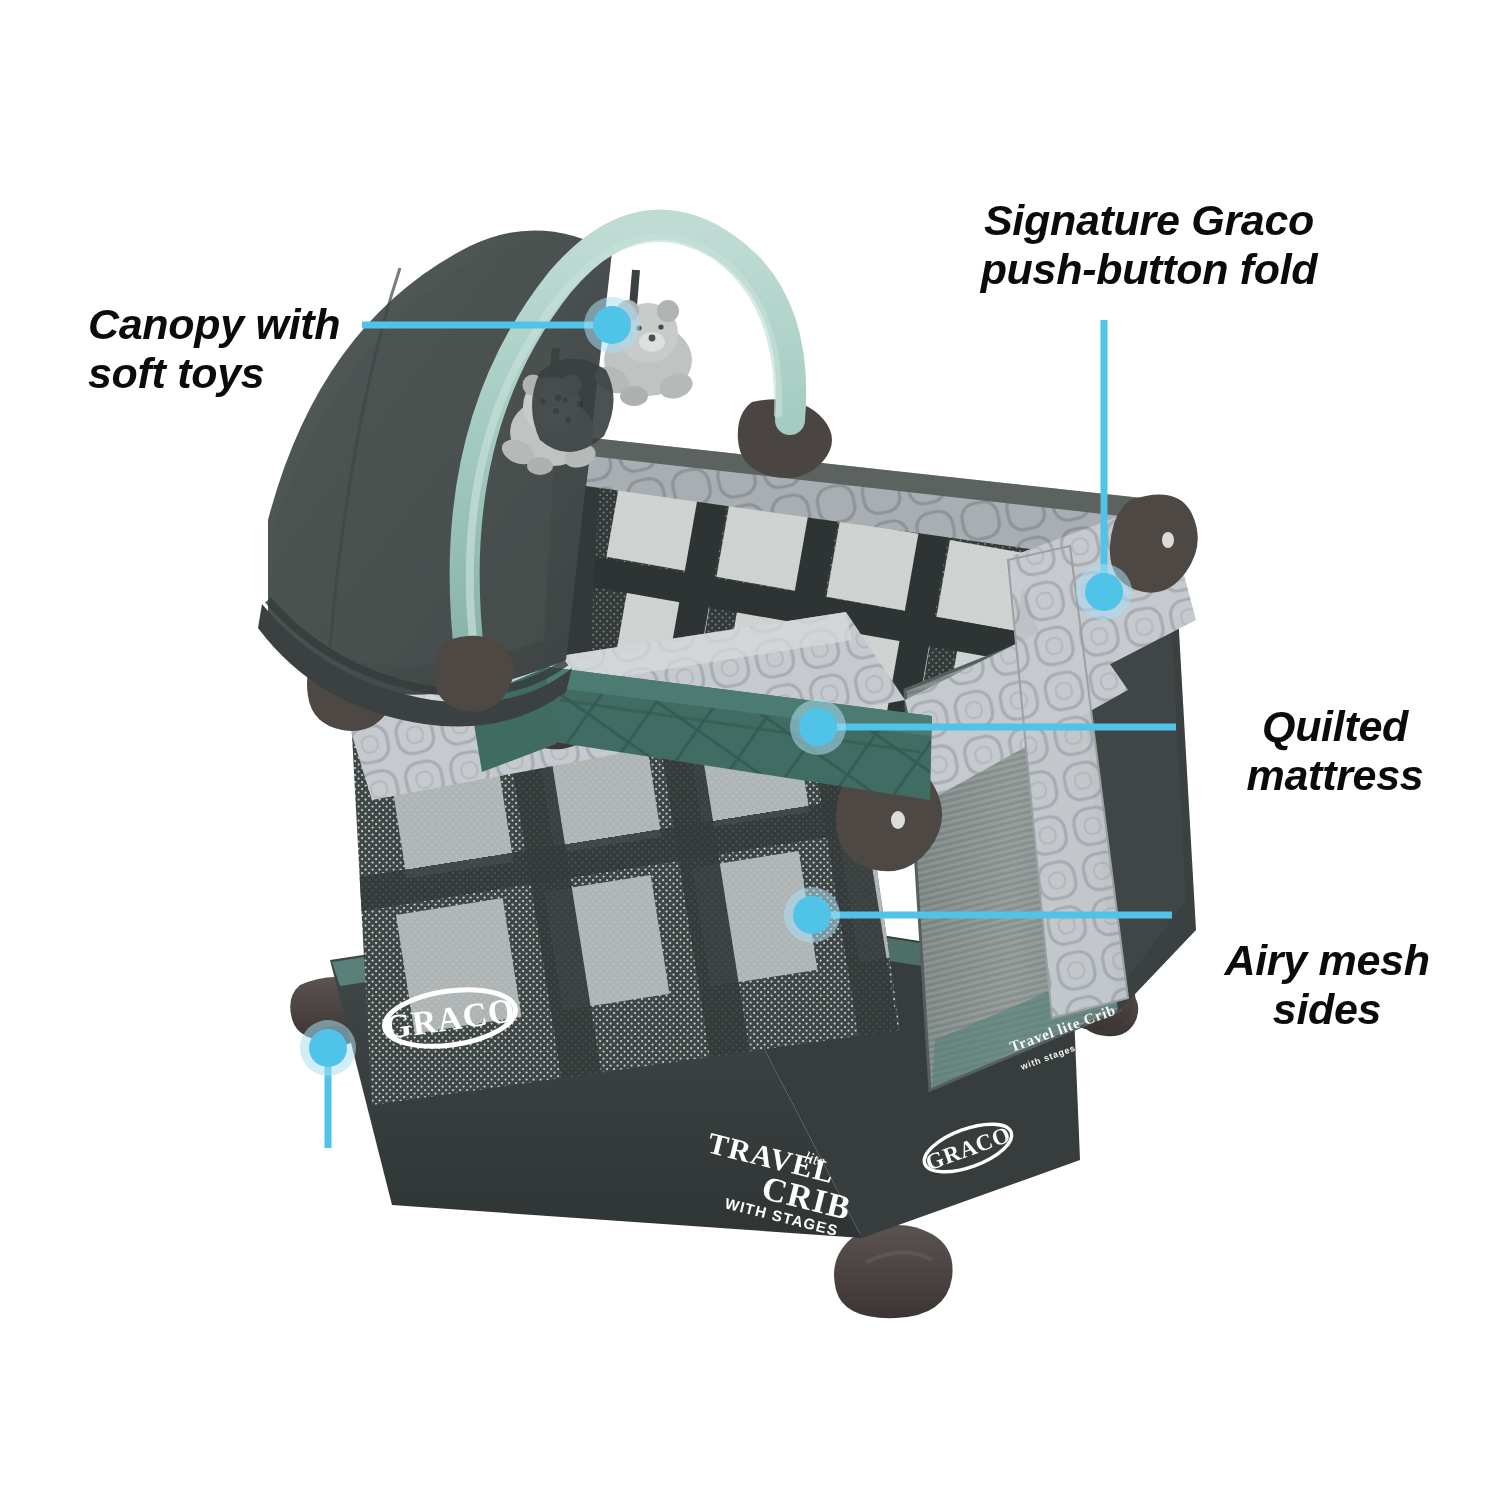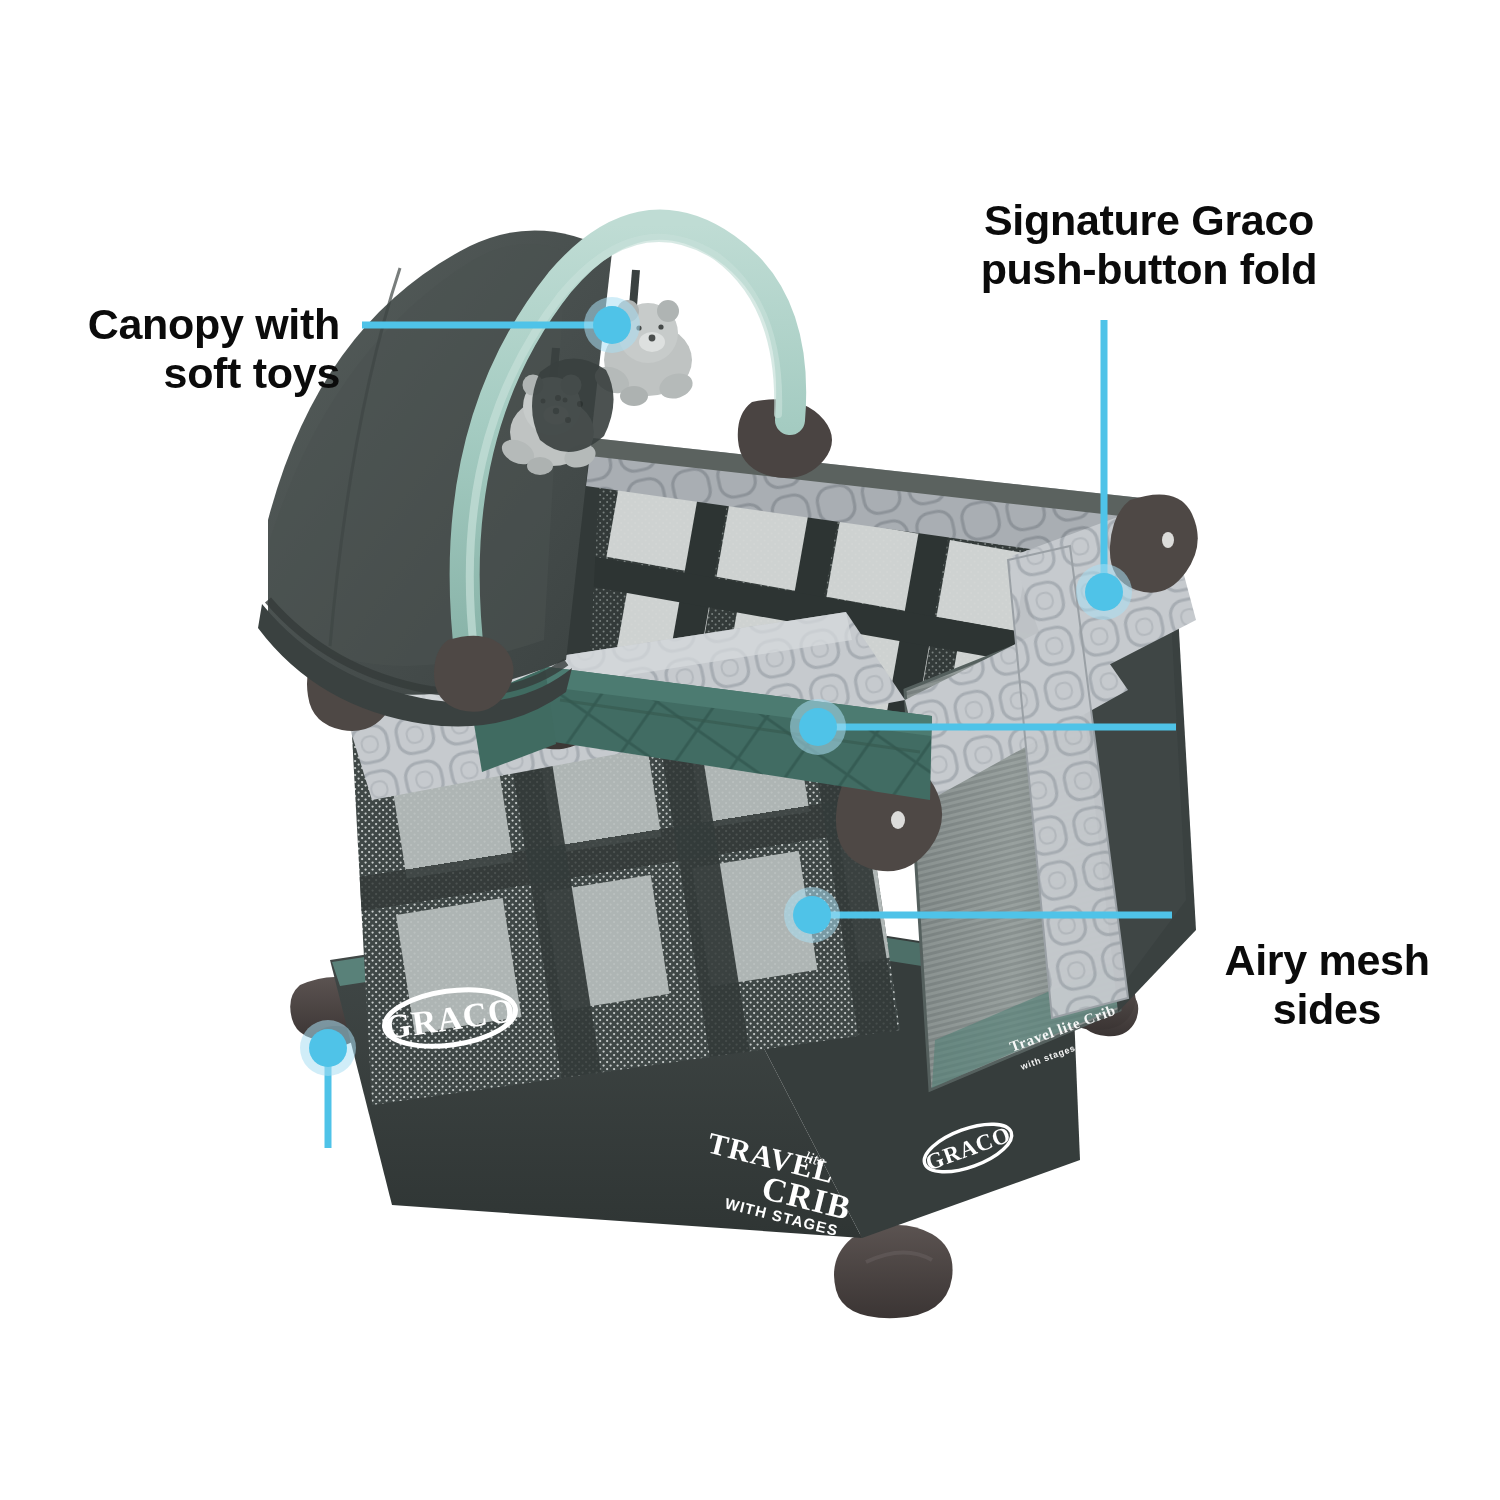--- a/index.html
+++ b/index.html
@@ -13,22 +13,23 @@
   #stage{position:absolute;inset:0;width:1500px;height:1500px;}
   .callout-label{
     position:absolute;
     color:#0b0b0b;
     font-weight:700;
     font-size:43px;
     line-height:1.15;
     letter-spacing:-0.3px;
     white-space:pre-line;
     font-family:"Liberation Sans","DejaVu Sans",sans-serif;
+    font-style:italic;
   }
-  .lbl-left{text-align:right;}
+  .lbl-left{text-align:left;margin-left:10px;}
   .lbl-center{text-align:center;}
   svg.art{position:absolute;left:0;top:0;width:1500px;height:1500px;}
   .nosel{user-select:none;}
 </style>
 </head>
 <body>
 
 <div id="stage">
 
   <svg class="art" viewBox="0 0 1500 1500">
@@ -327,18 +328,20 @@
         <circle cx="328" cy="1048" r="19" fill="#4FC3E8"></circle>
       </g>
   </svg>
 
   <div class="callout-label lbl-left" style="left:78px;top:300px;width:262px;">Canopy with
 soft toys</div>
 
   <div class="callout-label lbl-center" style="left:924px;top:196px;width:450px;">Signature Graco
 push-button fold</div>
 
+  <div class="callout-label lbl-center" style="left:1200px;top:702px;width:270px;">Quilted
+mattress</div>
 
   <div class="callout-label lbl-center" style="left:1192px;top:936px;width:270px;">Airy mesh
 sides</div>
 
 
 </div>
 
 </body></html>

